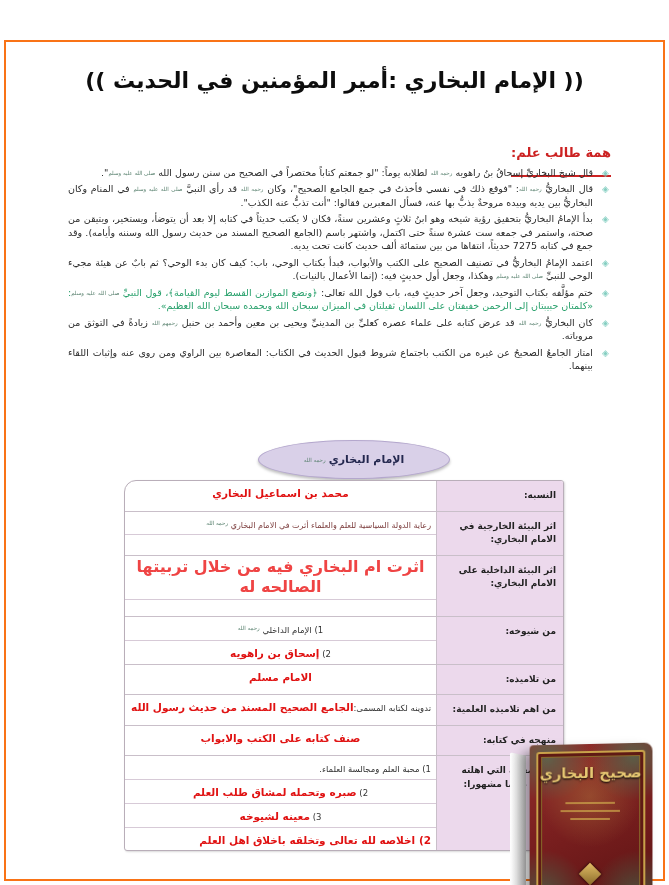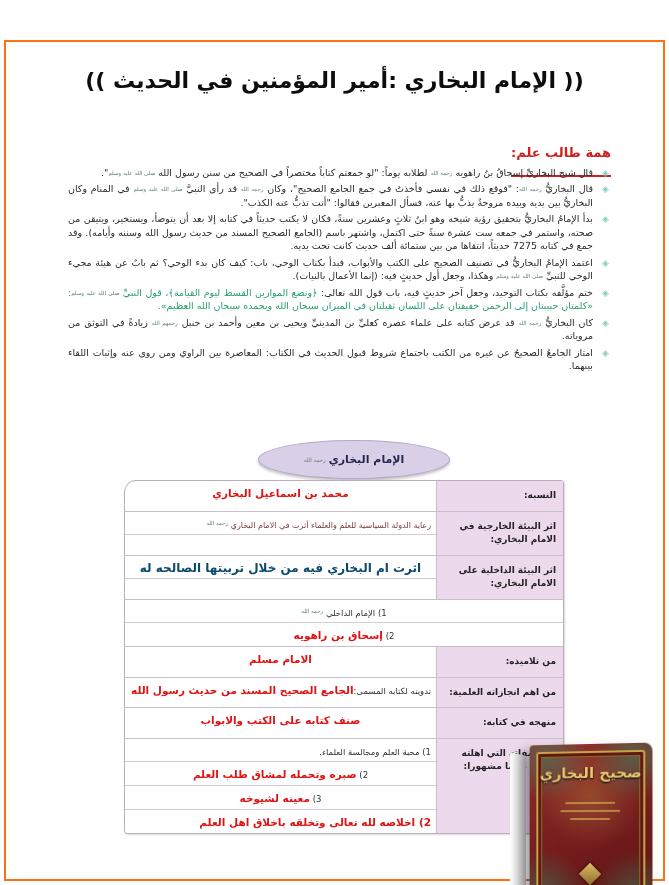--- a/index.html
+++ b/index.html
@@ -18,21 +18,21 @@
              font-size:9.5px;line-height:1.42;}
   ul.bullets li{position:relative;padding-right:16px;margin-bottom:3px;}
   ul.bullets li::before{content:"◈";position:absolute;right:0;top:1px;
              color:#86cfc2;font-size:9px;}
 
   .seg-n{color:#2a2a2a;}
   .seg-g{color:#27a06b;}
   .seg-q{color:#27a06b;}
   .seg-h{font-size:5.5px;color:#58806e;vertical-align:middle;white-space:nowrap;}
   .seg-red{color:#e01212;font-weight:bold;font-size:10.5px;}
-  .seg-redbig{color:#0c4a6e;font-weight:bold;font-size:12px;}
+  .seg-redbig{color:#ef4444;font-weight:bold;font-size:16px;}
   .seg-maroon{color:#7c3d3d;font-size:8px;}
   .seg-black{color:#333;font-size:8.5px;}
 
   .oval{position:absolute;top:398px;left:252px;width:190px;height:37px;
         background:#d9d0e8;border:1px solid #b4a7cd;border-radius:50%;
         box-shadow:0 2px 3px rgba(0,0,0,.25);display:flex;align-items:center;
         justify-content:center;gap:3px;direction:rtl;}
   .oval-text{color:#24284f;font-weight:bold;font-size:11px;}
 
   .wtable{position:absolute;top:438px;left:118px;width:438px;direction:rtl;
@@ -119,33 +119,34 @@
           </div>
         </div>
         <div class="trow">
           <div class="tlabel">اثر البيئة الداخلية على الامام البخاري:</div>
           <div class="tvalue">
             <div class="vline"><span class="seg-redbig">اثرت ام البخاري فيه من خلال تربيتها الصالحه له</span></div>
             <div class="vline"></div>
           </div>
         </div>
         <div class="trow">
+          <div class="tlabel">من شيوخه:</div>
           <div class="tvalue">
             <div class="vline"><span class="seg-black">1) الإمام الداخلي </span><span class="seg-h">رحمه الله</span></div>
             <div class="vline"><span class="seg-black">2) </span><span class="seg-red">إسحاق بن راهويه</span></div>
           </div>
         </div>
         <div class="trow">
           <div class="tlabel">من تلاميذه:</div>
           <div class="tvalue">
             <div class="vline"><span class="seg-red">الامام مسلم</span></div>
           </div>
         </div>
         <div class="trow">
-          <div class="tlabel">من اهم انجازاته العلمية:</div>
+          <div class="tlabel">من اهم تلاميذه العلمية:</div>
           <div class="tvalue">
             <div class="vline a-r"><span class="seg-black">تدوينه لكتابه المسمى:</span><span class="seg-red">الجامع الصحيح المسند من حديث رسول الله</span></div>
           </div>
         </div>
         <div class="trow">
           <div class="tlabel">منهجه في كتابه:</div>
           <div class="tvalue">
             <div class="vline"><span class="seg-red">صنف كتابه على الكتب والابواب</span></div>
           </div>
         </div>

